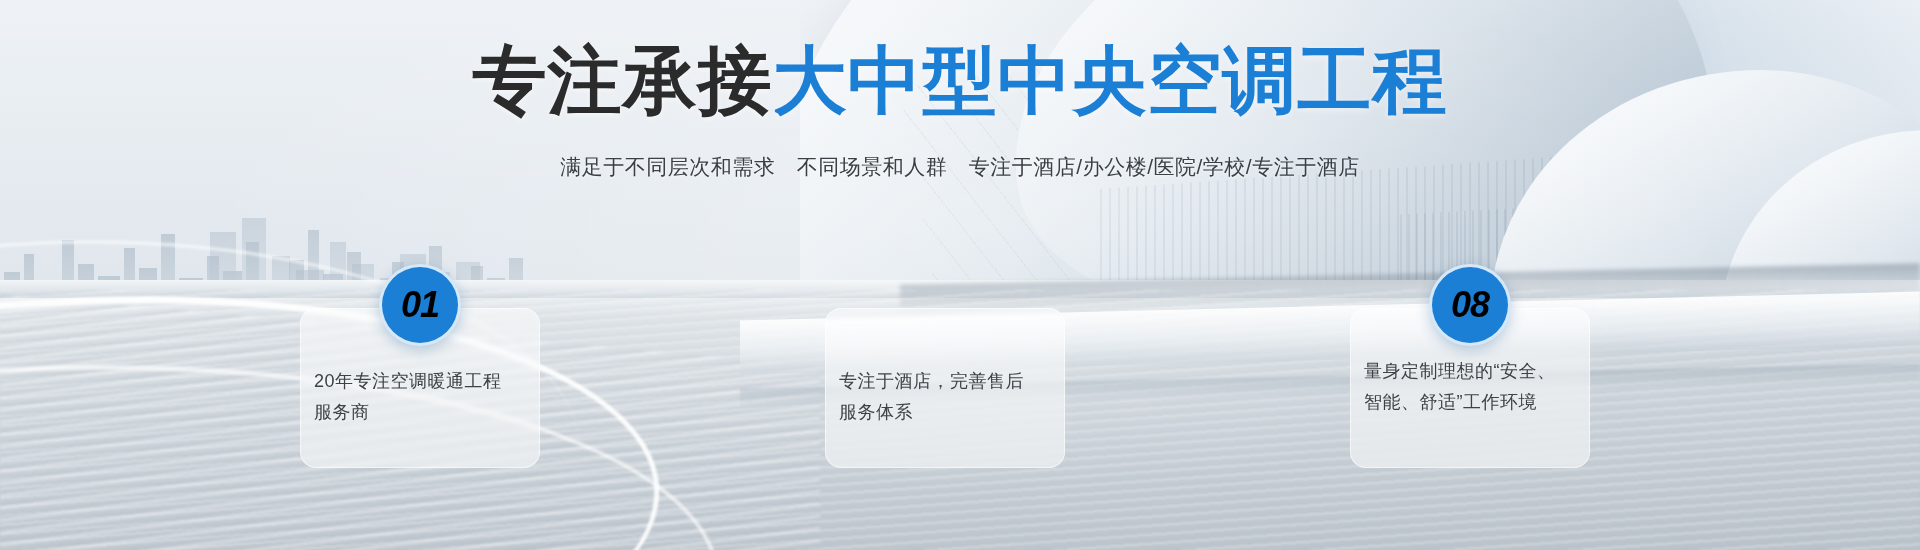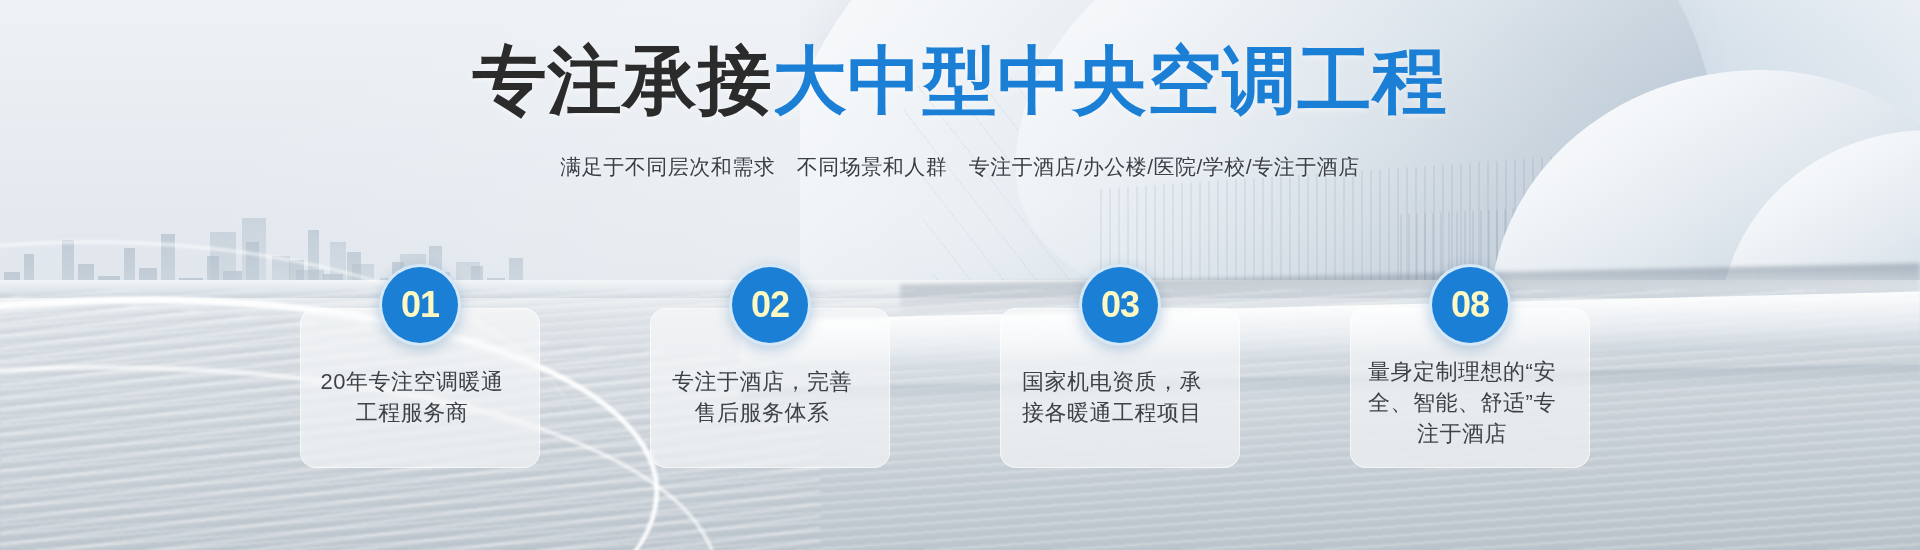--- a/index.html
+++ b/index.html
@@ -209,29 +209,29 @@
     position:absolute; left:50%; top:-44px;
     transform:translateX(-50%);
     width:82px; height:82px;
     border-radius:50%;
     background:#1b7fd6;
     border:3px solid rgba(255,255,255,.82);
     box-shadow:0 4px 14px rgba(30,90,150,.28);
     display:flex; align-items:center; justify-content:center;
   }
   .card-badge span {
-    color:#fef9c3;
+    color:#000000;
     font-size:36px;
     font-weight:bold;
+    font-style:italic;
     letter-spacing:-1px;
   }
   .card-text {
     position:absolute; left:14px; right:30px; top:58px;
-    text-align:center;
-    font-size:22px;
+    font-size:18px;
     line-height:31px;
     color:#3c4247;
     letter-spacing:.5px;
   }
   
   .card.card-4 .card-text { top:48px; }
 </style>
 </head>
 <body>
 
@@ -319,34 +319,25 @@
   <div class="cards">
 
     <div class="card card-1">
       <div class="card-badge">
         <span>01</span>
       </div>
       <div class="card-text">20年专注空调暖通工程服务商</div>
     </div>
 
     <div class="card card-2">
-      <div class="card-badge">
-        <span>02</span>
-      </div>
       <div class="card-text">专注于酒店，完善售后服务体系</div>
     </div>
 
-    <div class="card card-3">
-      <div class="card-badge">
-        <span>03</span>
-      </div>
-      <div class="card-text">国家机电资质，承接各暖通工程项目</div>
-    </div>
 
     <div class="card card-4">
       <div class="card-badge">
         <span>08</span>
       </div>
-      <div class="card-text">量身定制理想的“安全、智能、舒适”专注于酒店</div>
+      <div class="card-text">量身定制理想的“安全、智能、舒适”工作环境</div>
     </div>
 
   </div>
 </div>
 
 </body></html>

